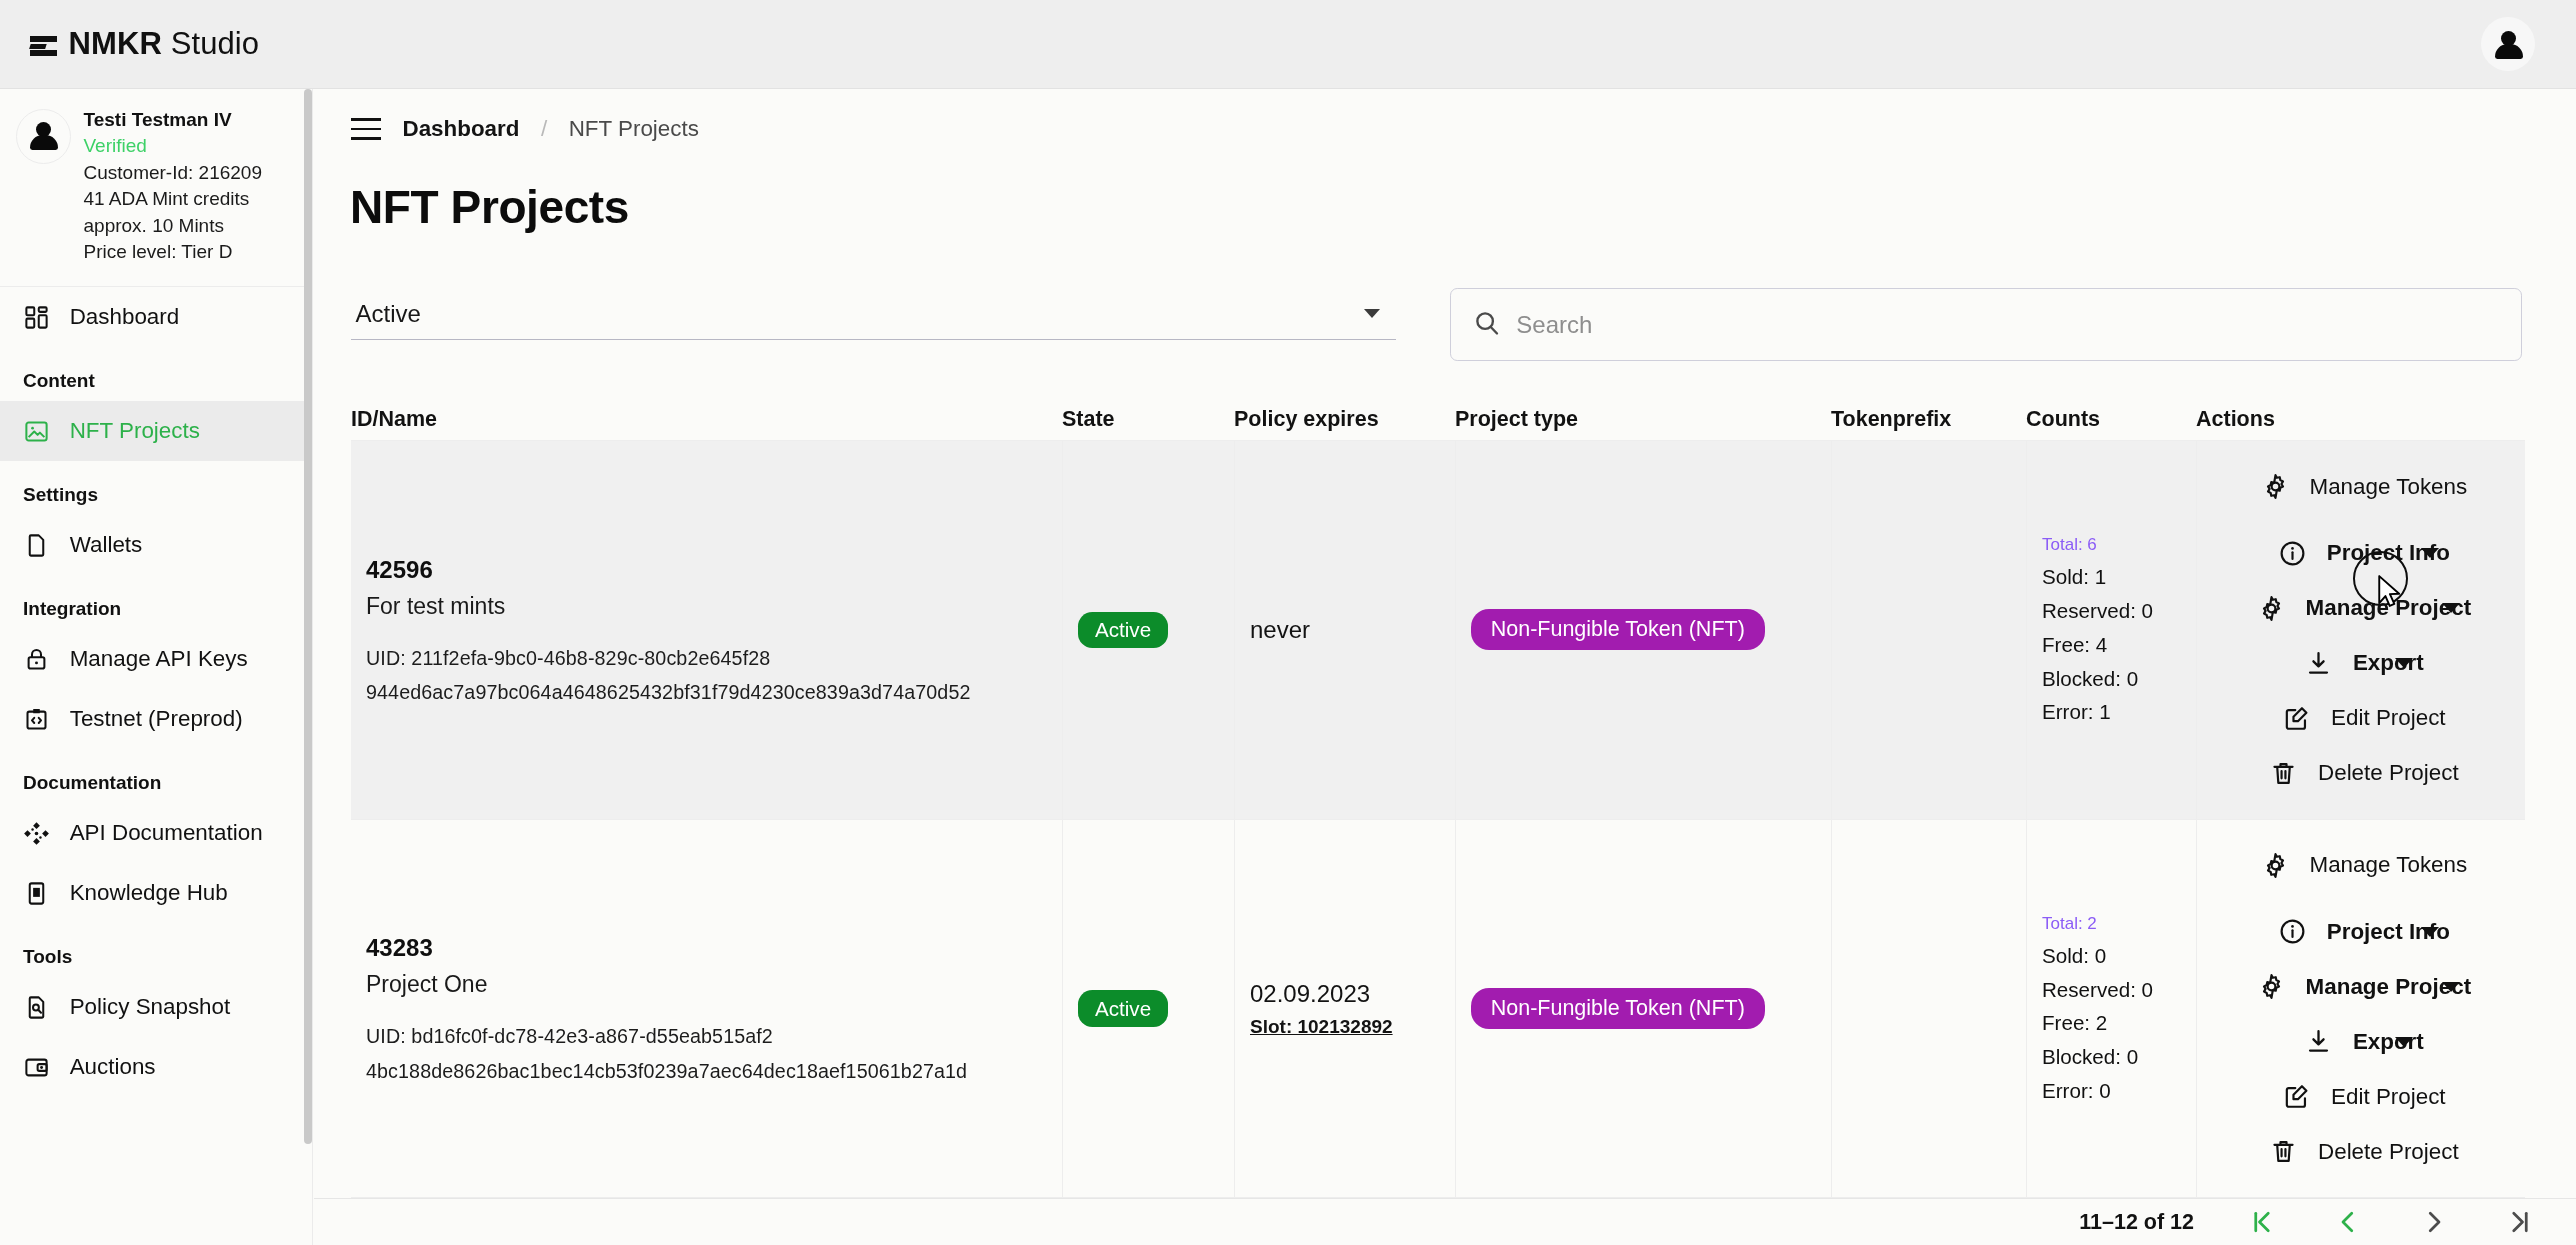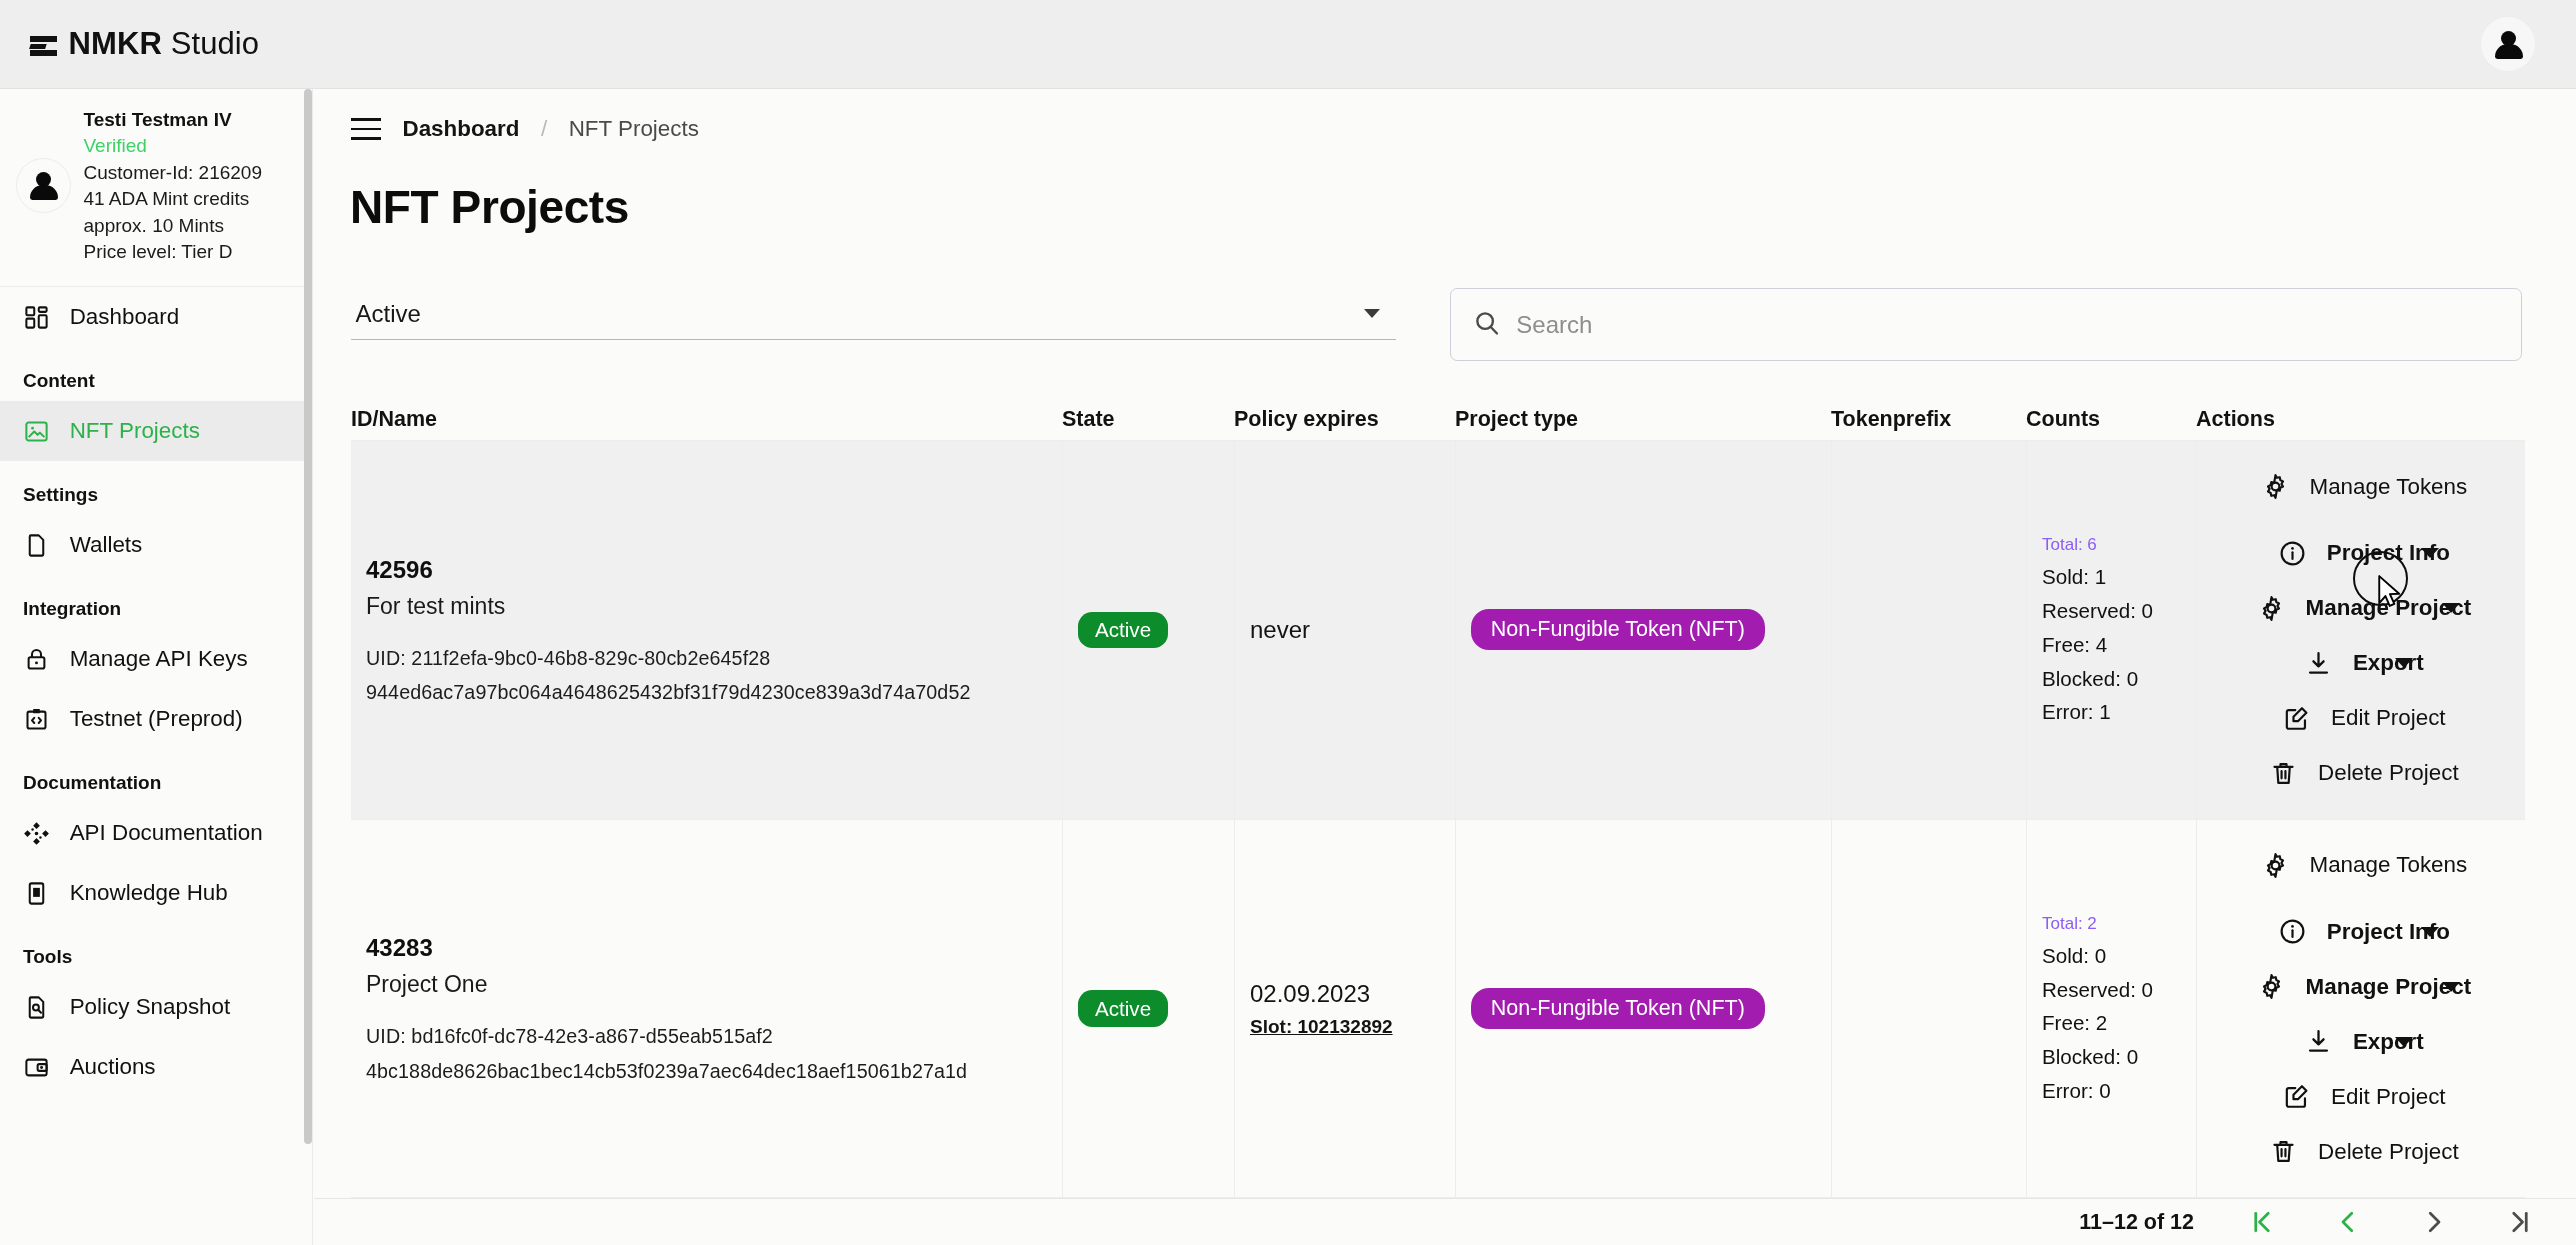--- a/index.html
+++ b/index.html
@@ -48,21 +48,21 @@
   
   .sidebar {
     position: absolute; top: 89px; left: 0; width: 313px; height: 1156px;
     background: #fbfbf9;
     border-right: 0.9px solid #ebebeb;
     overflow: hidden;
   }
   .side-scroll { position: absolute; top: 0; right: 0; width: 8px; height: 1055px;
     background: #c9c9c9; border-radius: 4.5px; }
 
-  .profile { display: flex; align-items: center; padding: 19.7px 0 23px 16px; gap: 12.5px; }
+  .profile { display: flex; align-items: flex-start; padding: 19.7px 0 23px 16px; gap: 12.5px; }
   .profile-avatar {
     width: 55px; height: 55px; border-radius: 50%; background: #fbfbf9;
     border: 0.9px solid #ececec; flex: none;
     display: flex; align-items: center; justify-content: center;
   }
   .profile-avatar .head {
     width: 15px; height: 15px; border-radius: 50%; background: #0a0a0a;
     position: absolute; margin-top: -12.5px;
   }
   .profile-avatar .body {

